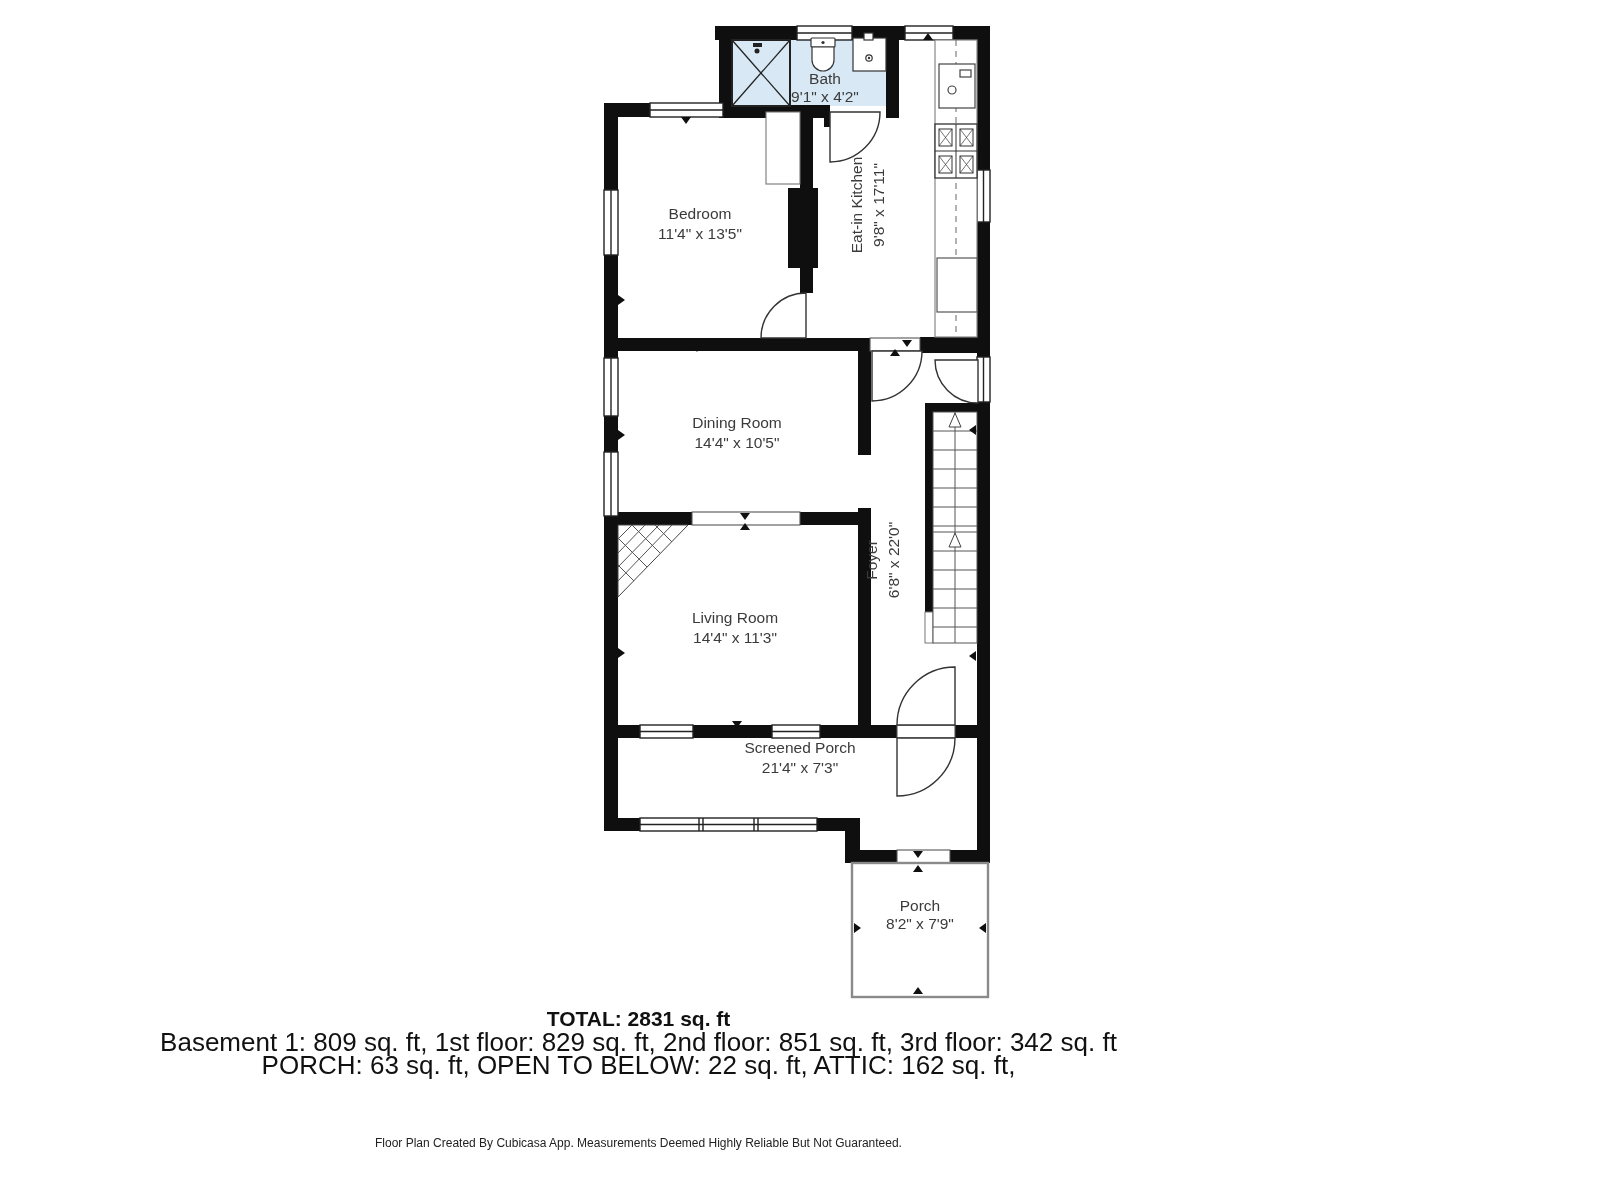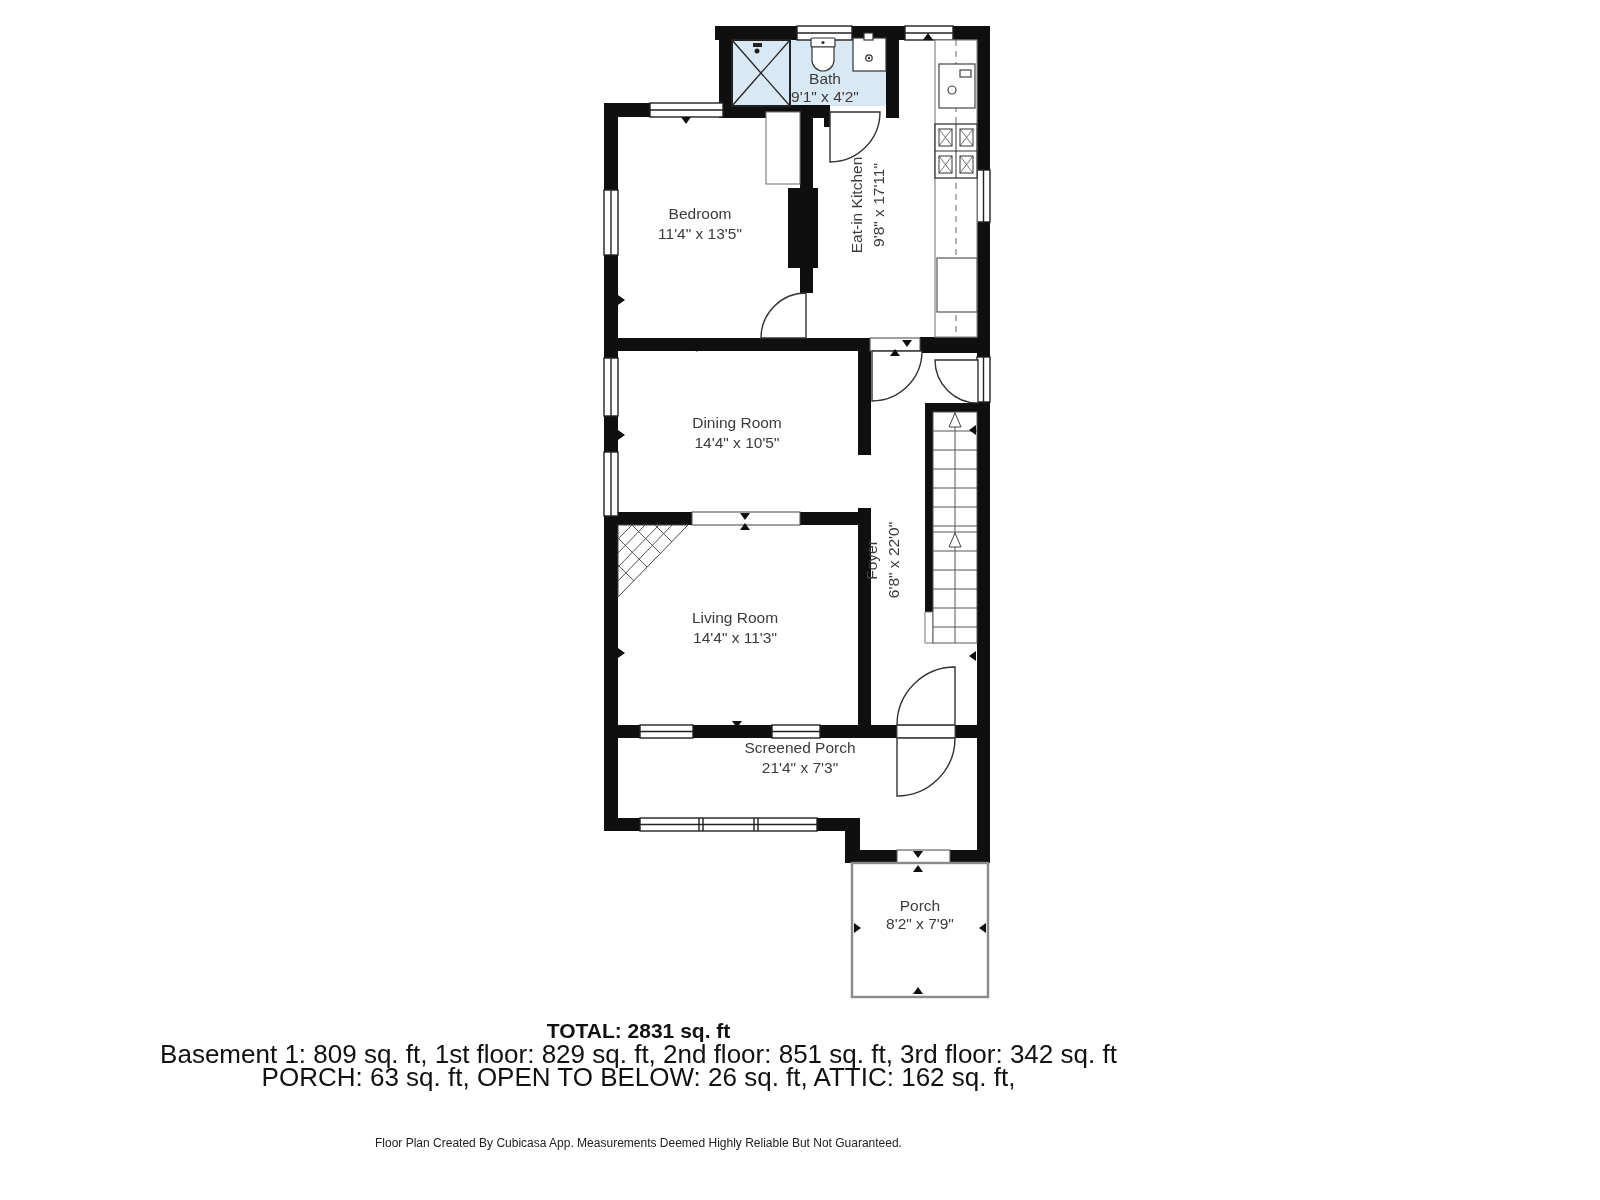--- a/index.html
+++ b/index.html
@@ -1,21 +1,21 @@
 <!DOCTYPE html>
 <html><head>
 <meta charset="utf-8">
 <style>
   html,body{margin:0;padding:0;background:#fff;}
   .stage{position:relative;width:1277px;height:1200px;background:#fff;overflow:hidden;
          font-family:"Liberation Sans", sans-serif;}
   .plan-svg{position:absolute;left:0;top:0;}
   .room-label{font-family:"Liberation Sans", sans-serif;font-size:15.5px;fill:#3b3b3b;}
   .summary{position:absolute;left:0;right:0;top:1006px;text-align:center;color:#111;}
-  .summary .total{font-size:21px;font-weight:bold;line-height:25px;margin-top:12px;}
+  .summary .total{font-size:21px;font-weight:bold;line-height:25px;}
   .summary .line{font-size:26px;line-height:22.6px;}
   .footnote{position:absolute;left:0;right:0;top:1136px;text-align:center;
             font-size:12px;color:#222;}
 </style>
 </head>
 <body>
 
 <div class="stage">
 
 <svg class="plan-svg" width="1600" height="1200" viewBox="0 0 1600 1200">
@@ -223,18 +223,18 @@
     <text class="room-label" x="800" y="773">21'4" x 7'3"</text>
 
     <text class="room-label" x="920" y="911">Porch</text>
     <text class="room-label" x="920" y="929">8'2" x 7'9"</text>
   </g>
 </svg>
 
   <div class="summary">
     <div class="total">TOTAL: 2831 sq. ft</div>
     <div class="line">Basement 1: 809 sq. ft, 1st floor: 829 sq. ft, 2nd floor: 851 sq. ft, 3rd floor: 342 sq. ft</div>
-    <div class="line">PORCH: 63 sq. ft, OPEN TO BELOW: 26 sq. ft, ATTIC: 162 sq. ft,</div>
+    <div class="line">PORCH: 63 sq. ft, OPEN TO BELOW: 22 sq. ft, ATTIC: 162 sq. ft,</div>
   </div>
 
   <div class="footnote">Floor Plan Created By Cubicasa App. Measurements Deemed Highly Reliable But Not Guaranteed.</div>
 
 </div>
 
 </body></html>

